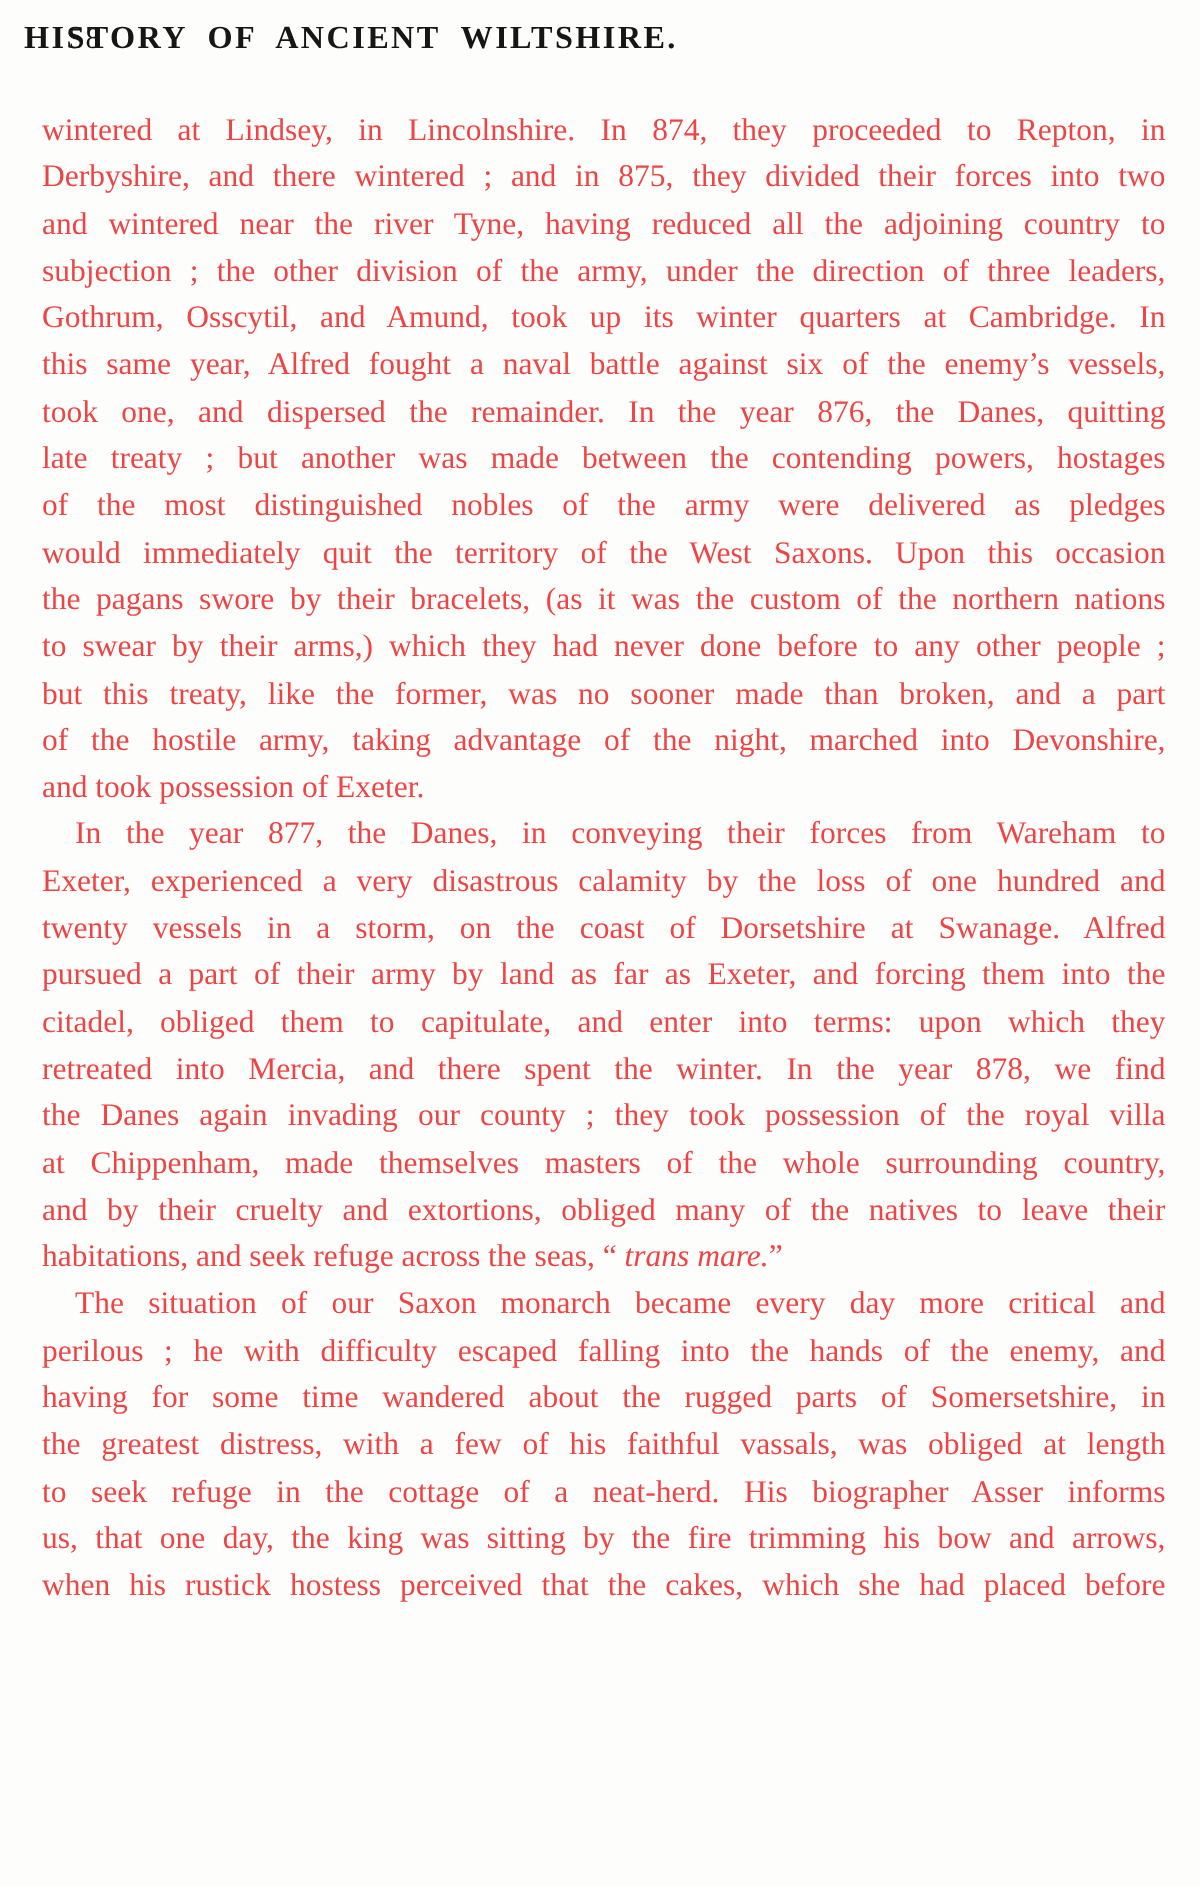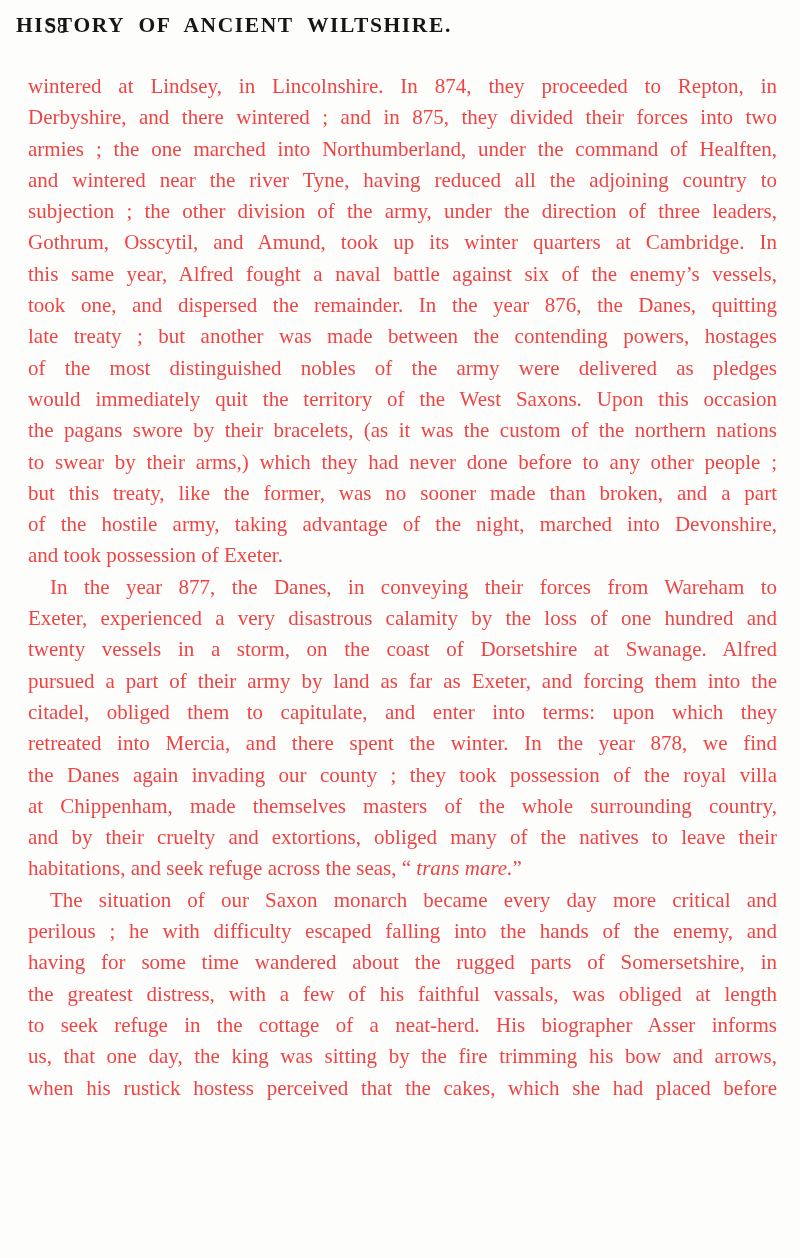--- a/index.html
+++ b/index.html
@@ -63,21 +63,20 @@
 <body>
 
 <div class="page">
   <div class="running-head">
     <span class="page-number">58</span>
     <h1 class="head-title">HISTORY OF ANCIENT WILTSHIRE.</h1>
   </div>
   <div class="body-text">
       <div class="line">wintered at Lindsey, in Lincolnshire. In 874, they proceeded to Repton, in</div>
       <div class="line">Derbyshire, and there wintered ; and in 875, they divided their forces into two</div>
-      <div class="line">armies ; the one marched into Northumberland, under the command of Healften,</div>
       <div class="line">and wintered near the river Tyne, having reduced all the adjoining country to</div>
       <div class="line">subjection ; the other division of the army, under the direction of three leaders,</div>
       <div class="line">Gothrum, Osscytil, and Amund, took up its winter quarters at Cambridge. In</div>
       <div class="line">this same year, Alfred fought a naval battle against six of the enemy’s vessels,</div>
       <div class="line">took one, and dispersed the remainder. In the year 876, the Danes, quitting</div>
       <div class="line">late treaty ; but another was made between the contending powers, hostages</div>
       <div class="line">of the most distinguished nobles of the army were delivered as pledges</div>
       <div class="line">would immediately quit the territory of the West Saxons. Upon this occasion</div>
       <div class="line">the pagans swore by their bracelets, (as it was the custom of the northern nations</div>
       <div class="line">to swear by their arms,) which they had never done before to any other people ;</div>

